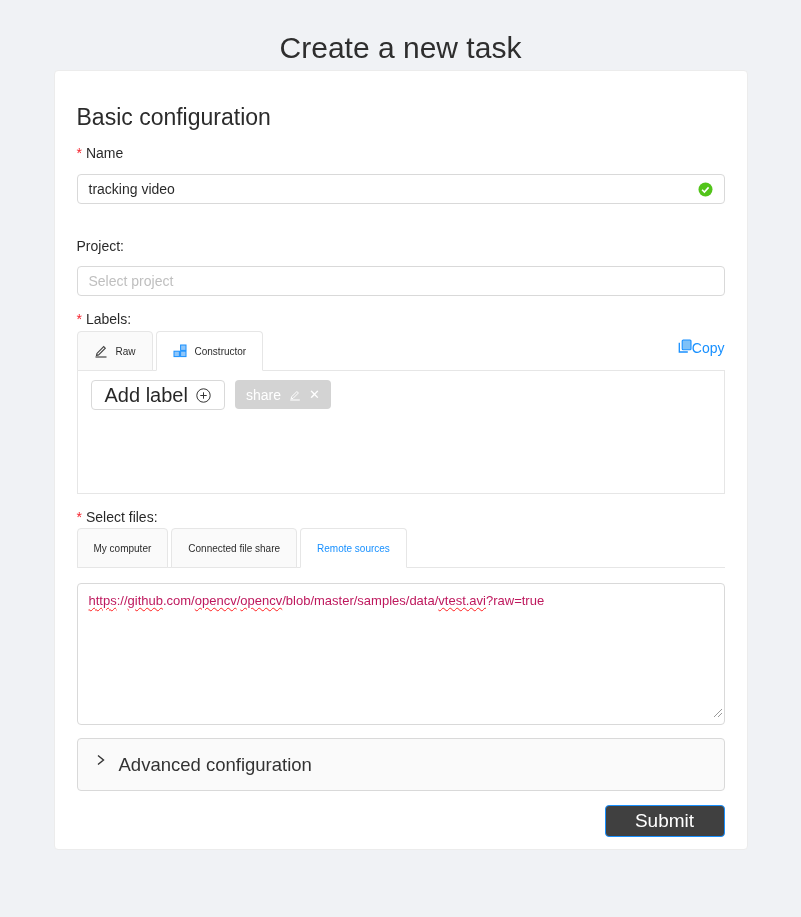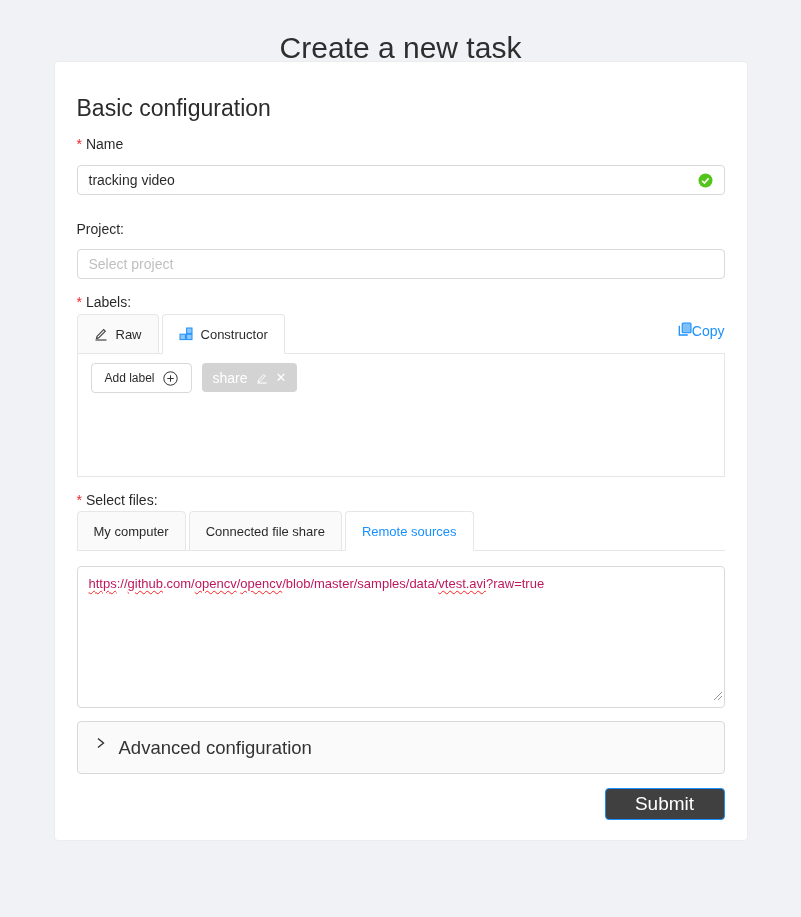--- a/index.html
+++ b/index.html
@@ -9,21 +9,21 @@
     font-family: "Liberation Sans", sans-serif;
     color: rgba(0,0,0,0.85);
     overflow: hidden;
   }
   .page-title {
     text-align: center;
     font-size: 30px;
     font-weight: 400;
     color: #2e2e2e;
     padding-top: 26px;
-    height: 61px;
+    height: 70px;
     line-height: 44px;
   }
   .card {
     width: 694px;
     height: 780px;
     margin: 0 auto;
     background: #ffffff;
     border: 1px solid #ececec;
     border-radius: 4px;
     padding: 22px;
@@ -35,21 +35,21 @@
     margin-top: 12px;
     line-height: 24px;
   }
   .field-label {
     margin-top: 16px;
     font-size: 14px;
     line-height: 16px;
     color: rgba(0,0,0,0.85);
   }
   .field-label .req { color: #f5222d; margin-right: 4px; }
-  .mt-lg { margin-top: 26px; }
+  .mt-lg { margin-top: 34px; }
   .mt-md { margin-top: 15px; }
 
   .input {
     margin-top: 13px;
     height: 30px;
     border: 1px solid #d9d9d9;
     border-radius: 4px;
     padding: 0 11px;
     display: flex;
     align-items: center;
@@ -71,21 +71,21 @@
     display: flex;
     align-items: center;
     gap: 8px;
     height: 40px;
     padding: 0 16px;
     background: #fafafa;
     border: 1px solid #e6e6e6;
     border-radius: 4px 4px 0 0;
     margin-right: 3px;
     margin-bottom: -1px;
-    font-size: 13px;
+    font-size: 10px;
     color: rgba(0,0,0,0.85);
     cursor: pointer;
     white-space: nowrap;
   }
   .tab.active {
     background: #fff;
     border-bottom-color: #fff;
   }
   .tab.active.blue-text { color: #1890ff; }
   .tab .tab-icon { display: flex; align-items: center; }
@@ -110,21 +110,21 @@
     align-items: flex-start;
     gap: 10px;
     background: #fff;
   }
   .add-label-btn {
     height: 30px;
     padding: 0 13px;
     background: #fff;
     border: 1px solid #d9d9d9;
     border-radius: 4px;
-    font-size: 12px;
+    font-size: 20px;
     color: rgba(0,0,0,0.85);
     display: inline-flex;
     align-items: center;
     gap: 8px;
     font-family: "Liberation Sans", sans-serif;
     cursor: pointer;
   }
   .label-tag {
     height: 29px;
     background: #d3d3d3;

